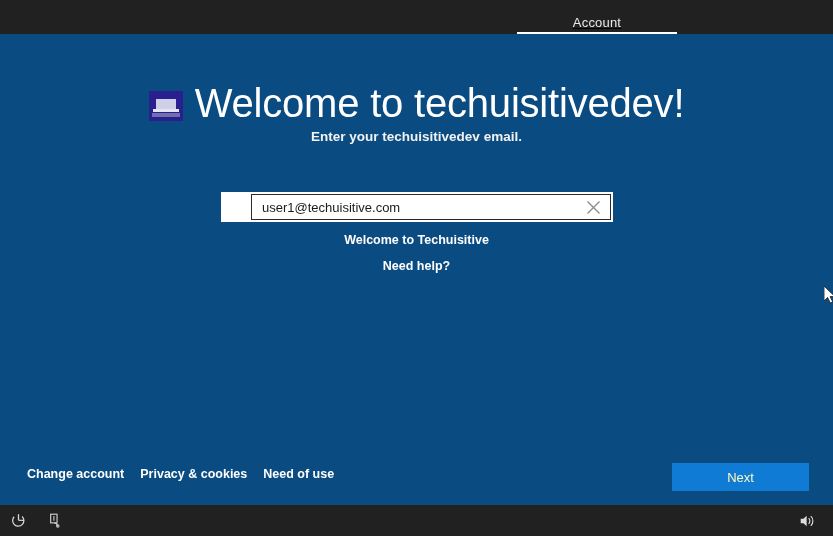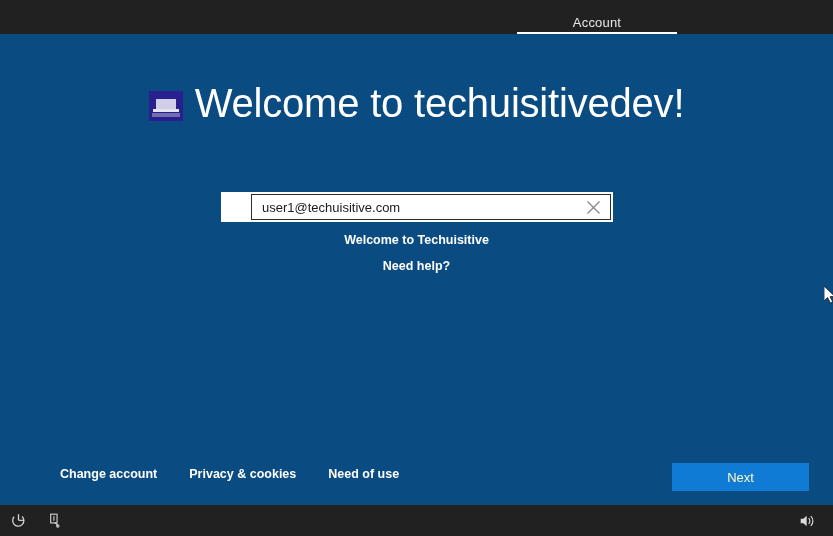--- a/index.html
+++ b/index.html
@@ -32,20 +32,21 @@
   }
   .tabstrip {
     position: absolute;
     left: 517px;
     top: 0;
     width: 160px;
     height: 47px;
     display: flex;
     align-items: center;
     justify-content: center;
+    text-decoration: underline;
   }
   .tab-label {
     color: #e8e8e8;
     font-size: 13px;
     letter-spacing: 0.2px;
     line-height: 1;
     padding-bottom: 2px;
   }
   .tab-underline {
     position: absolute;
@@ -195,22 +196,21 @@
     cursor: pointer;
   }
 
   
   .footer-links {
     position: absolute;
     left: 27px;
     bottom: 24px;
     display: flex;
     align-items: flex-start;
-    gap: 32px;
-    margin-left: 33px;
+    gap: 16px;
   }
   .footer-link {
     color: #ffffff;
     font-size: 12.5px;
     font-weight: 700;
     text-decoration: none;
     cursor: pointer;
     white-space: nowrap;
   }
   .next-button {
@@ -283,20 +283,21 @@
 
     <div class="header-row">
       <div class="brand-logo">
         <div class="screen-shape"></div>
         <div class="base-shape"></div>
         <div class="brand-mini-text"></div>
       </div>
       <div class="welcome-title">Welcome to techuisitivedev!</div>
     </div>
 
+    <div class="subtitle">Enter your techuisitivedev email.</div>
 
     <div class="input-wrap">
       <div class="input-inner">
         <input class="email-input" type="text" value="user1@techuisitive.com" style="">
         <button class="clear-btn">
           <svg width="15" height="15" viewBox="0 0 15 15">
             <line x1="1.5" y1="1.5" x2="13.5" y2="13.5" stroke="#888888" stroke-width="1.3"></line>
             <line x1="13.5" y1="1.5" x2="1.5" y2="13.5" stroke="#888888" stroke-width="1.3"></line>
           </svg>
         </button>

